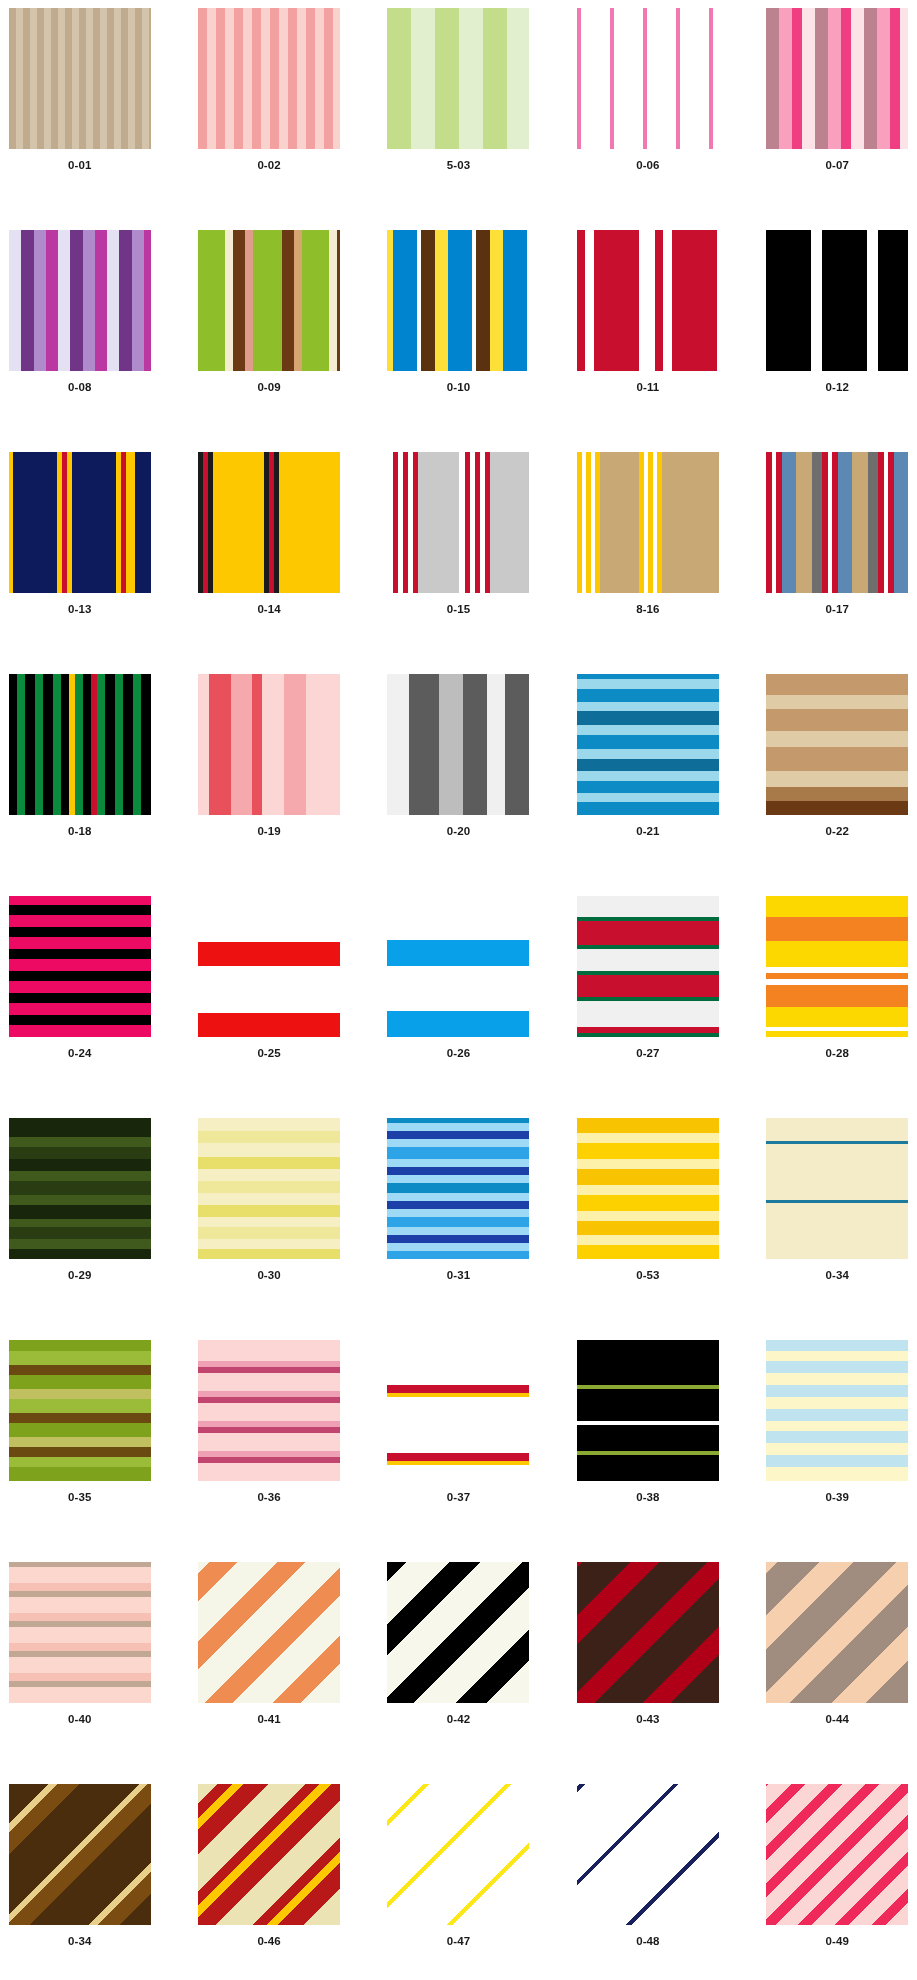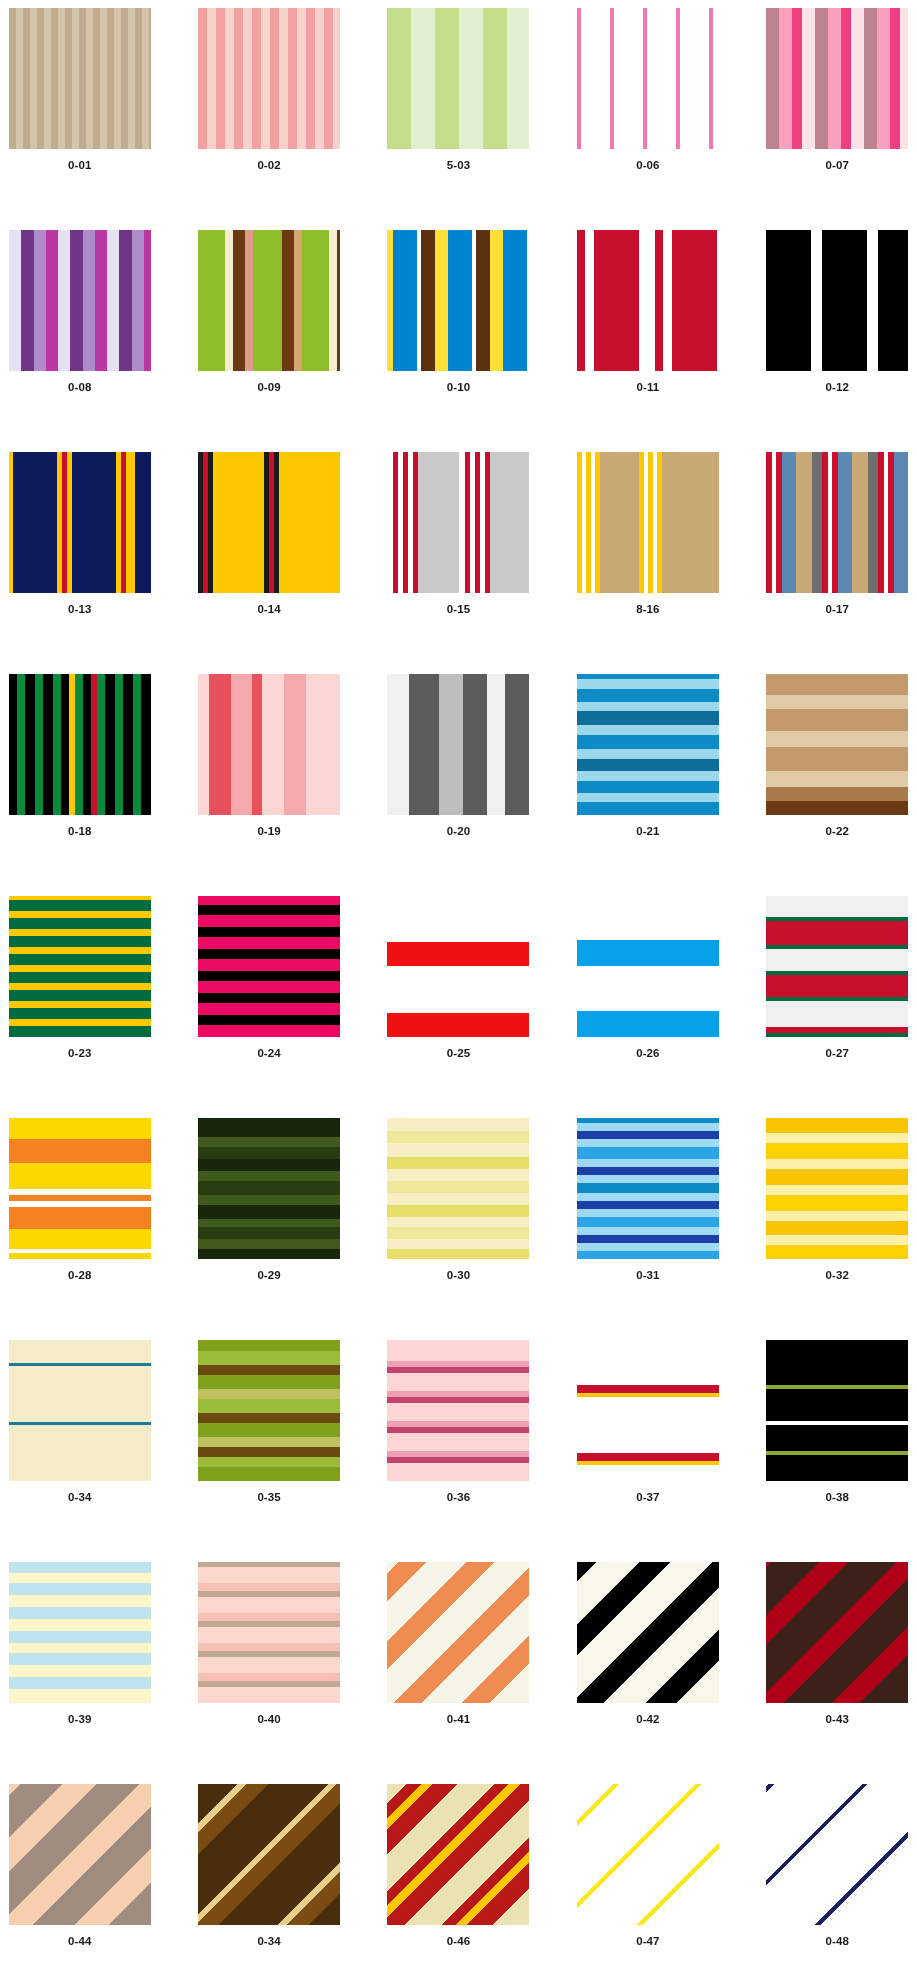--- a/index.html
+++ b/index.html
@@ -121,24 +121,20 @@
     </div>
     <div class="cell">
       <div class="swatch" style="background-image: repeating-linear-gradient(0deg, rgb(13, 139, 196) 0px, rgb(13, 139, 196) 13px, rgb(155, 216, 236) 13px, rgb(155, 216, 236) 22px, rgb(13, 139, 196) 22px, rgb(13, 139, 196) 34px, rgb(155, 216, 236) 34px, rgb(155, 216, 236) 44px, rgb(15, 109, 153) 44px, rgb(15, 109, 153) 56px, rgb(155, 216, 236) 56px, rgb(155, 216, 236) 66px, rgb(13, 139, 196) 66px, rgb(13, 139, 196) 80px, rgb(155, 216, 236) 80px, rgb(155, 216, 236) 90px, rgb(15, 109, 153) 90px, rgb(15, 109, 153) 104px, rgb(155, 216, 236) 104px, rgb(155, 216, 236) 113px, rgb(13, 139, 196) 113px, rgb(13, 139, 196) 126px, rgb(155, 216, 236) 126px, rgb(155, 216, 236) 136px, rgb(13, 139, 196) 136px, rgb(13, 139, 196) 142px);"></div>
       <div class="caption">0-21</div>
     </div>
     <div class="cell">
       <div class="swatch" style="background-image: repeating-linear-gradient(0deg, rgb(107, 58, 20) 0px, rgb(107, 58, 20) 14px, rgb(168, 122, 74) 14px, rgb(168, 122, 74) 28px, rgb(224, 203, 167) 28px, rgb(224, 203, 167) 44px, rgb(196, 154, 108) 44px, rgb(196, 154, 108) 68px, rgb(224, 203, 167) 68px, rgb(224, 203, 167) 84px, rgb(196, 154, 108) 84px, rgb(196, 154, 108) 106px, rgb(224, 203, 167) 106px, rgb(224, 203, 167) 120px, rgb(196, 154, 108) 120px, rgb(196, 154, 108) 142px);"></div>
       <div class="caption">0-22</div>
     </div>
     <div class="cell">
-      <div class="swatch" style="background-image: repeating-linear-gradient(0deg, rgb(0, 107, 60) 0px, rgb(0, 107, 60) 11px, rgb(253, 200, 0) 11px, rgb(253, 200, 0) 18px);"></div>
-      <div class="caption">0-23</div>
-    </div>
-    <div class="cell">
       <div class="swatch" style="background-image: repeating-linear-gradient(0deg, rgb(237, 10, 99) 0px, rgb(237, 10, 99) 12px, rgb(0, 0, 0) 12px, rgb(0, 0, 0) 22px);"></div>
       <div class="caption">0-24</div>
     </div>
     <div class="cell">
       <div class="swatch" style="background-image: repeating-linear-gradient(0deg, rgb(238, 17, 17) 0px, rgb(238, 17, 17) 24px, rgb(255, 255, 255) 24px, rgb(255, 255, 255) 71px);"></div>
       <div class="caption">0-25</div>
     </div>
     <div class="cell">
       <div class="swatch" style="background-image: repeating-linear-gradient(0deg, rgb(8, 160, 232) 0px, rgb(8, 160, 232) 26px, rgb(255, 255, 255) 26px, rgb(255, 255, 255) 71px);"></div>
       <div class="caption">0-26</div>
@@ -158,21 +154,21 @@
     <div class="cell">
       <div class="swatch" style="background-image: repeating-linear-gradient(0deg, rgb(232, 222, 106) 0px, rgb(232, 222, 106) 10px, rgb(245, 239, 195) 10px, rgb(245, 239, 195) 20px, rgb(239, 232, 154) 20px, rgb(239, 232, 154) 32px, rgb(245, 239, 195) 32px, rgb(245, 239, 195) 42px, rgb(232, 222, 106) 42px, rgb(232, 222, 106) 54px, rgb(245, 239, 195) 54px, rgb(245, 239, 195) 66px, rgb(239, 232, 154) 66px, rgb(239, 232, 154) 78px, rgb(245, 239, 195) 78px, rgb(245, 239, 195) 90px, rgb(232, 222, 106) 90px, rgb(232, 222, 106) 102px, rgb(245, 239, 195) 102px, rgb(245, 239, 195) 116px, rgb(239, 232, 154) 116px, rgb(239, 232, 154) 128px, rgb(245, 239, 195) 128px, rgb(245, 239, 195) 142px);"></div>
       <div class="caption">0-30</div>
     </div>
     <div class="cell">
       <div class="swatch" style="background-image: repeating-linear-gradient(0deg, rgb(45, 164, 232) 0px, rgb(45, 164, 232) 8px, rgb(158, 217, 245) 8px, rgb(158, 217, 245) 16px, rgb(29, 63, 168) 16px, rgb(29, 63, 168) 24px, rgb(158, 217, 245) 24px, rgb(158, 217, 245) 32px, rgb(45, 164, 232) 32px, rgb(45, 164, 232) 42px, rgb(158, 217, 245) 42px, rgb(158, 217, 245) 50px, rgb(29, 63, 168) 50px, rgb(29, 63, 168) 58px, rgb(158, 217, 245) 58px, rgb(158, 217, 245) 66px, rgb(13, 139, 196) 66px, rgb(13, 139, 196) 76px, rgb(158, 217, 245) 76px, rgb(158, 217, 245) 84px, rgb(29, 63, 168) 84px, rgb(29, 63, 168) 92px, rgb(158, 217, 245) 92px, rgb(158, 217, 245) 100px, rgb(45, 164, 232) 100px, rgb(45, 164, 232) 112px, rgb(158, 217, 245) 112px, rgb(158, 217, 245) 120px, rgb(29, 63, 168) 120px, rgb(29, 63, 168) 128px, rgb(158, 217, 245) 128px, rgb(158, 217, 245) 136px, rgb(13, 139, 196) 136px, rgb(13, 139, 196) 142px);"></div>
       <div class="caption">0-31</div>
     </div>
     <div class="cell">
       <div class="swatch" style="background-image: repeating-linear-gradient(0deg, rgb(253, 208, 0) 0px, rgb(253, 208, 0) 14px, rgb(253, 240, 168) 14px, rgb(253, 240, 168) 24px, rgb(248, 195, 0) 24px, rgb(248, 195, 0) 38px, rgb(253, 240, 168) 38px, rgb(253, 240, 168) 48px, rgb(253, 208, 0) 48px, rgb(253, 208, 0) 64px, rgb(253, 240, 168) 64px, rgb(253, 240, 168) 74px, rgb(248, 195, 0) 74px, rgb(248, 195, 0) 90px, rgb(253, 240, 168) 90px, rgb(253, 240, 168) 100px, rgb(253, 208, 0) 100px, rgb(253, 208, 0) 116px, rgb(253, 240, 168) 116px, rgb(253, 240, 168) 126px, rgb(248, 195, 0) 126px, rgb(248, 195, 0) 142px);"></div>
-      <div class="caption">0-32</div>
+      <div class="caption">0-53</div>
     </div>
     <div class="cell">
       <div class="swatch" style="background-image: repeating-linear-gradient(0deg, rgb(244, 236, 200) 0px, rgb(244, 236, 200) 56px, rgb(28, 122, 156) 56px, rgb(28, 122, 156) 59px);"></div>
       <div class="caption">0-34</div>
     </div>
     <div class="cell">
       <div class="swatch" style="background-image: repeating-linear-gradient(0deg, rgb(127, 162, 28) 0px, rgb(127, 162, 28) 14px, rgb(155, 188, 56) 14px, rgb(155, 188, 56) 24px, rgb(107, 74, 18) 24px, rgb(107, 74, 18) 34px, rgb(192, 192, 96) 34px, rgb(192, 192, 96) 44px, rgb(127, 162, 28) 44px, rgb(127, 162, 28) 58px, rgb(107, 74, 18) 58px, rgb(107, 74, 18) 68px, rgb(155, 188, 56) 68px, rgb(155, 188, 56) 82px, rgb(192, 192, 96) 82px, rgb(192, 192, 96) 92px, rgb(127, 162, 28) 92px, rgb(127, 162, 28) 106px, rgb(107, 74, 18) 106px, rgb(107, 74, 18) 116px, rgb(155, 188, 56) 116px, rgb(155, 188, 56) 130px, rgb(127, 162, 28) 130px, rgb(127, 162, 28) 142px);"></div>
       <div class="caption">0-35</div>
     </div>
     <div class="cell">

